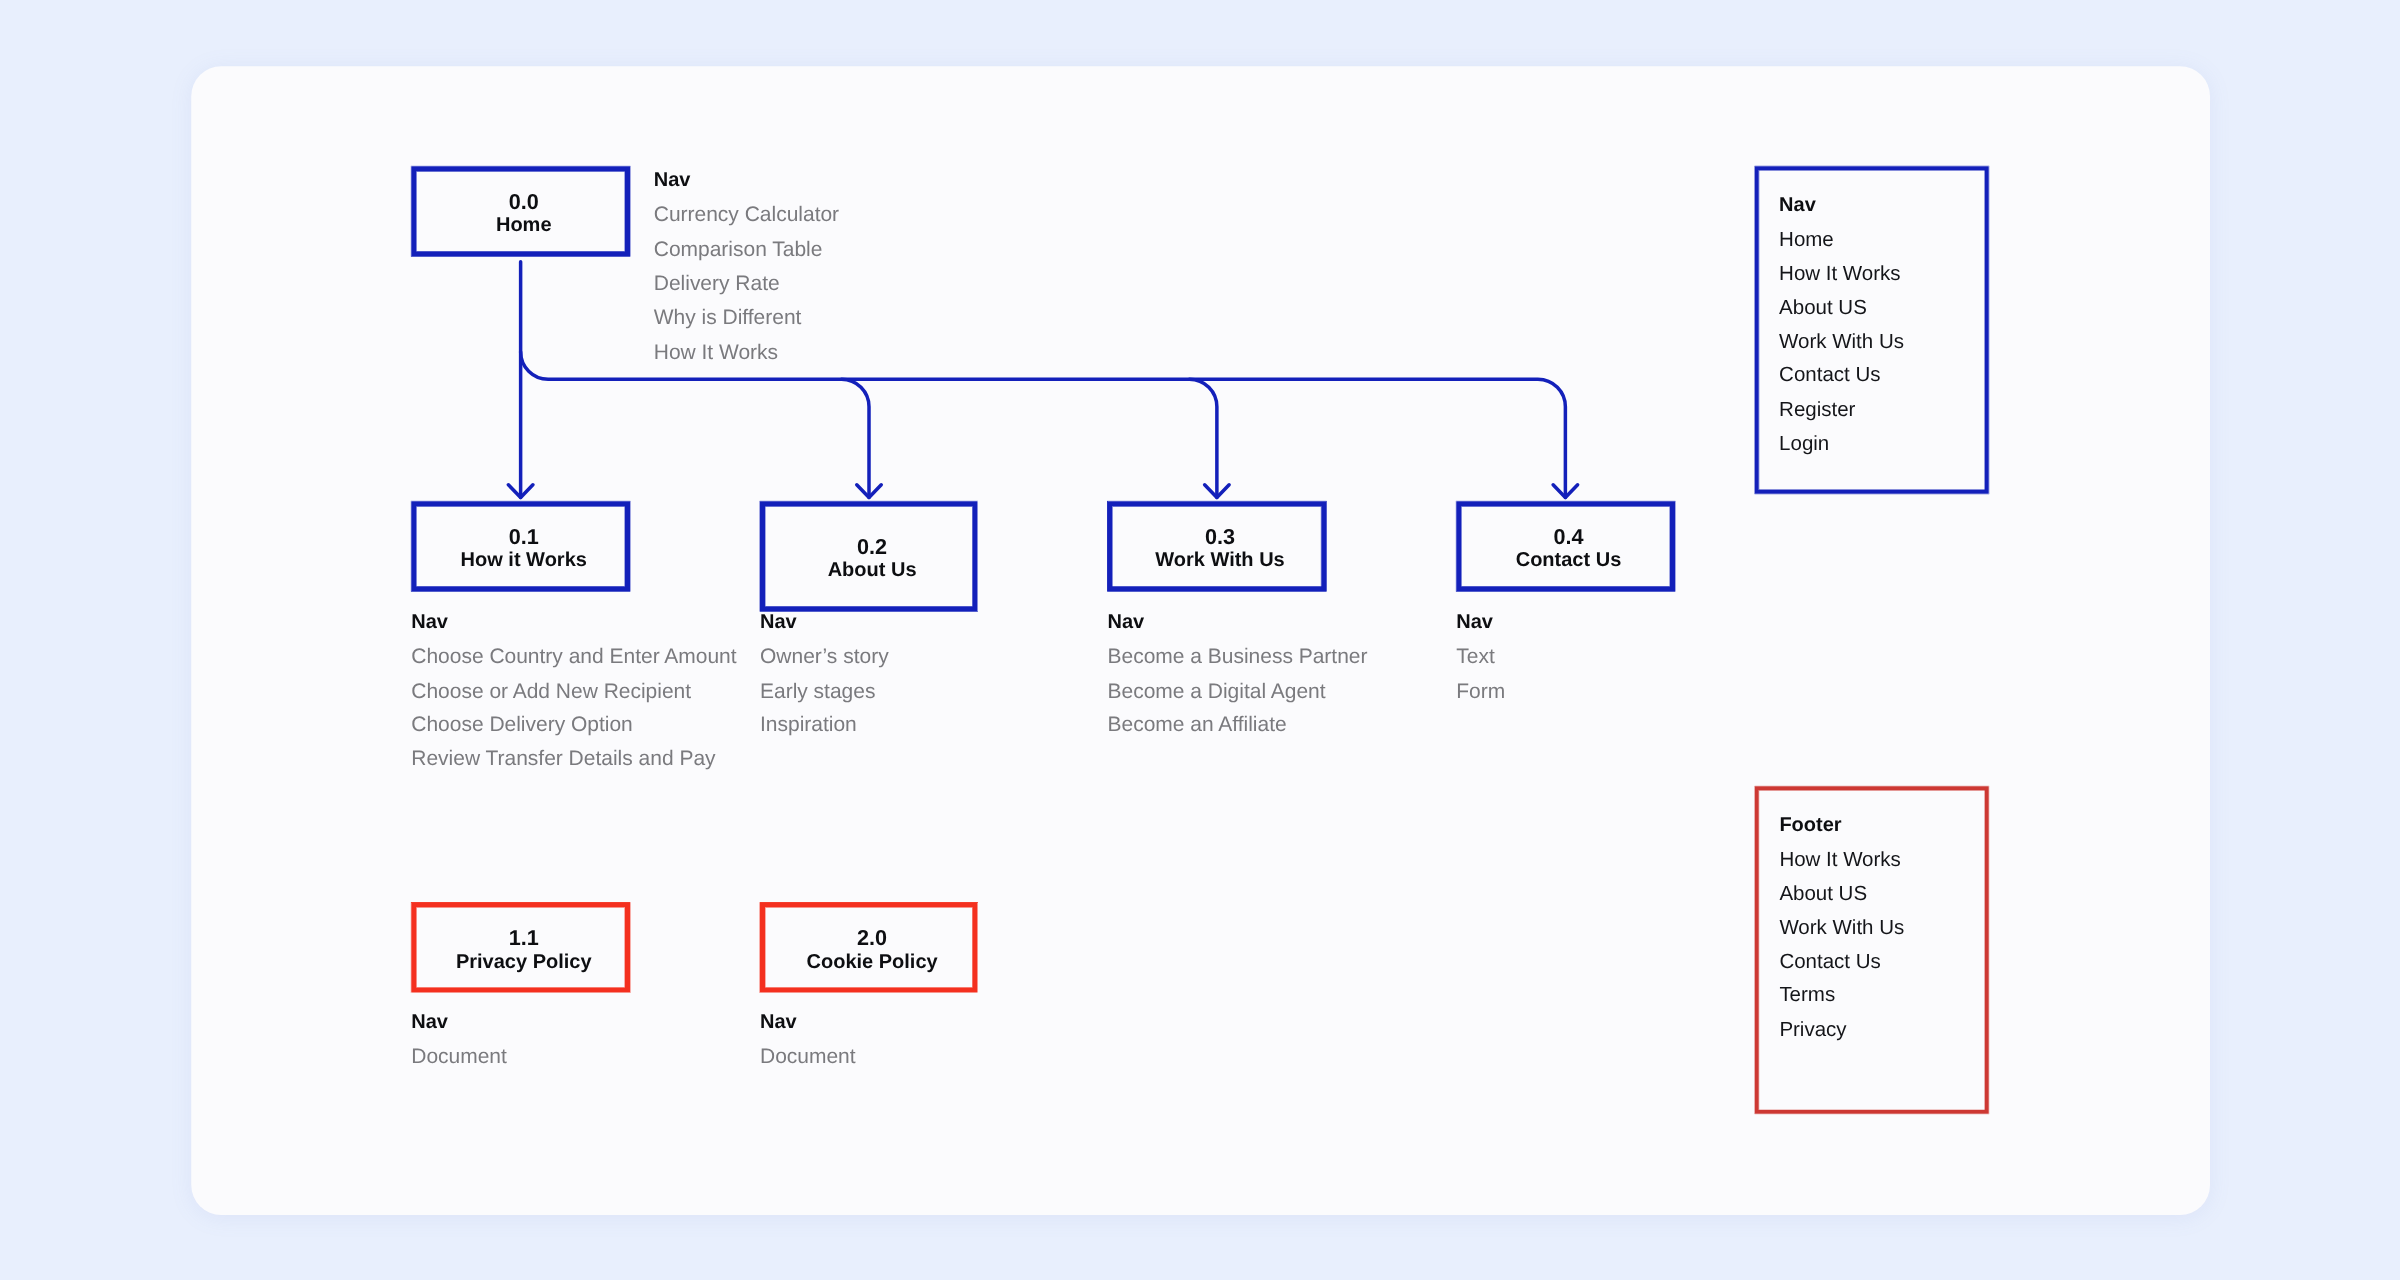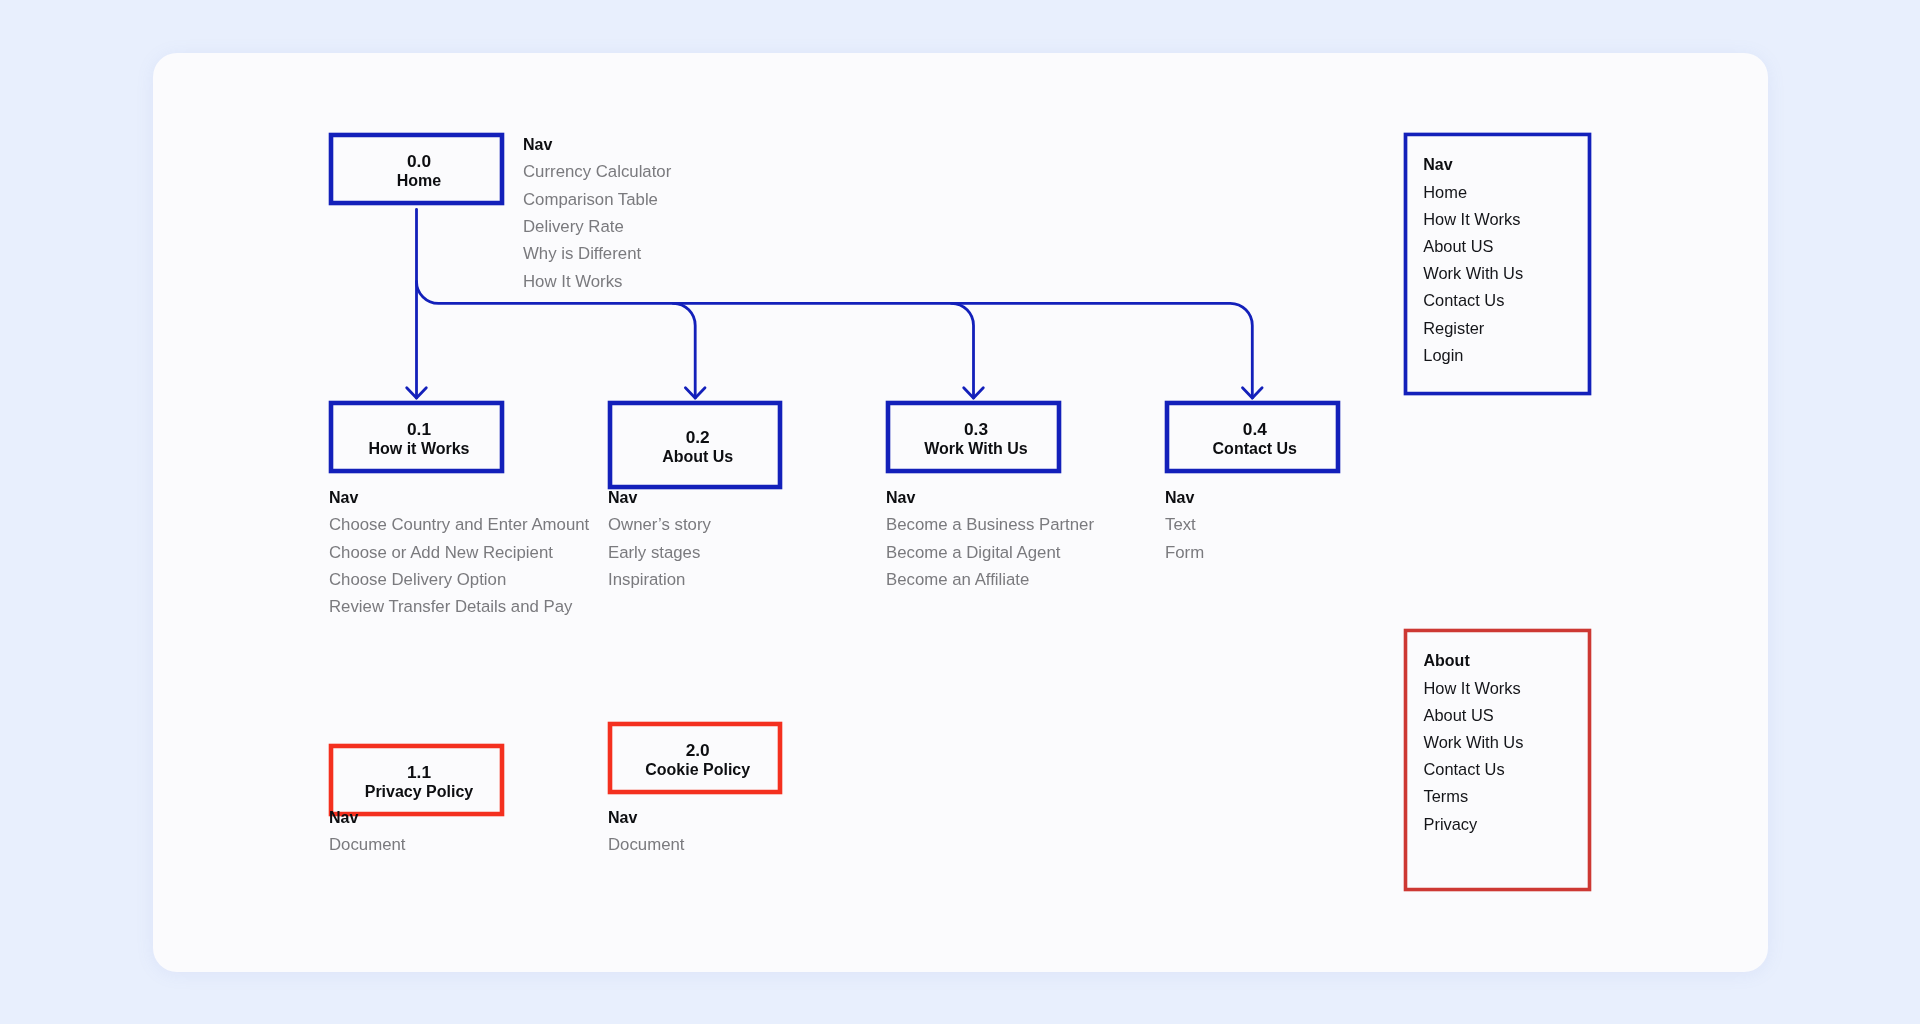--- a/index.html
+++ b/index.html
@@ -82,21 +82,21 @@
       <div class="num">0.3</div>
       <div class="ttl">Work With Us</div>
     </div>
   </div>
   <div class="node blue" style="left:1165px;top:401px;width:174.6px;height:72px;">
     <div class="lbl">
       <div class="num">0.4</div>
       <div class="ttl">Contact Us</div>
     </div>
   </div>
-  <div class="node red" style="left:329.2px;top:744px;width:174.6px;height:72px;">
+  <div class="node red" style="left:329.2px;top:722px;width:174.6px;height:72px;">
     <div class="lbl">
       <div class="num">1.1</div>
       <div class="ttl">Privacy Policy</div>
     </div>
   </div>
   <div class="node red" style="left:607.9px;top:722px;width:174.6px;height:72px;">
     <div class="lbl">
       <div class="num">2.0</div>
       <div class="ttl">Cookie Policy</div>
     </div>
@@ -150,21 +150,21 @@
       <div class="pitem">How It Works</div>
       <div class="pitem">About US</div>
       <div class="pitem">Work With Us</div>
       <div class="pitem">Contact Us</div>
       <div class="pitem">Register</div>
       <div class="pitem">Login</div>
     </div>
   </div>
   <div class="panel footer">
     <div class="inner">
-      <div class="ptitle">About</div>
+      <div class="ptitle">Footer</div>
       <div class="pitem">How It Works</div>
       <div class="pitem">About US</div>
       <div class="pitem">Work With Us</div>
       <div class="pitem">Contact Us</div>
       <div class="pitem">Terms</div>
       <div class="pitem">Privacy</div>
     </div>
   </div>
 </div>
 

